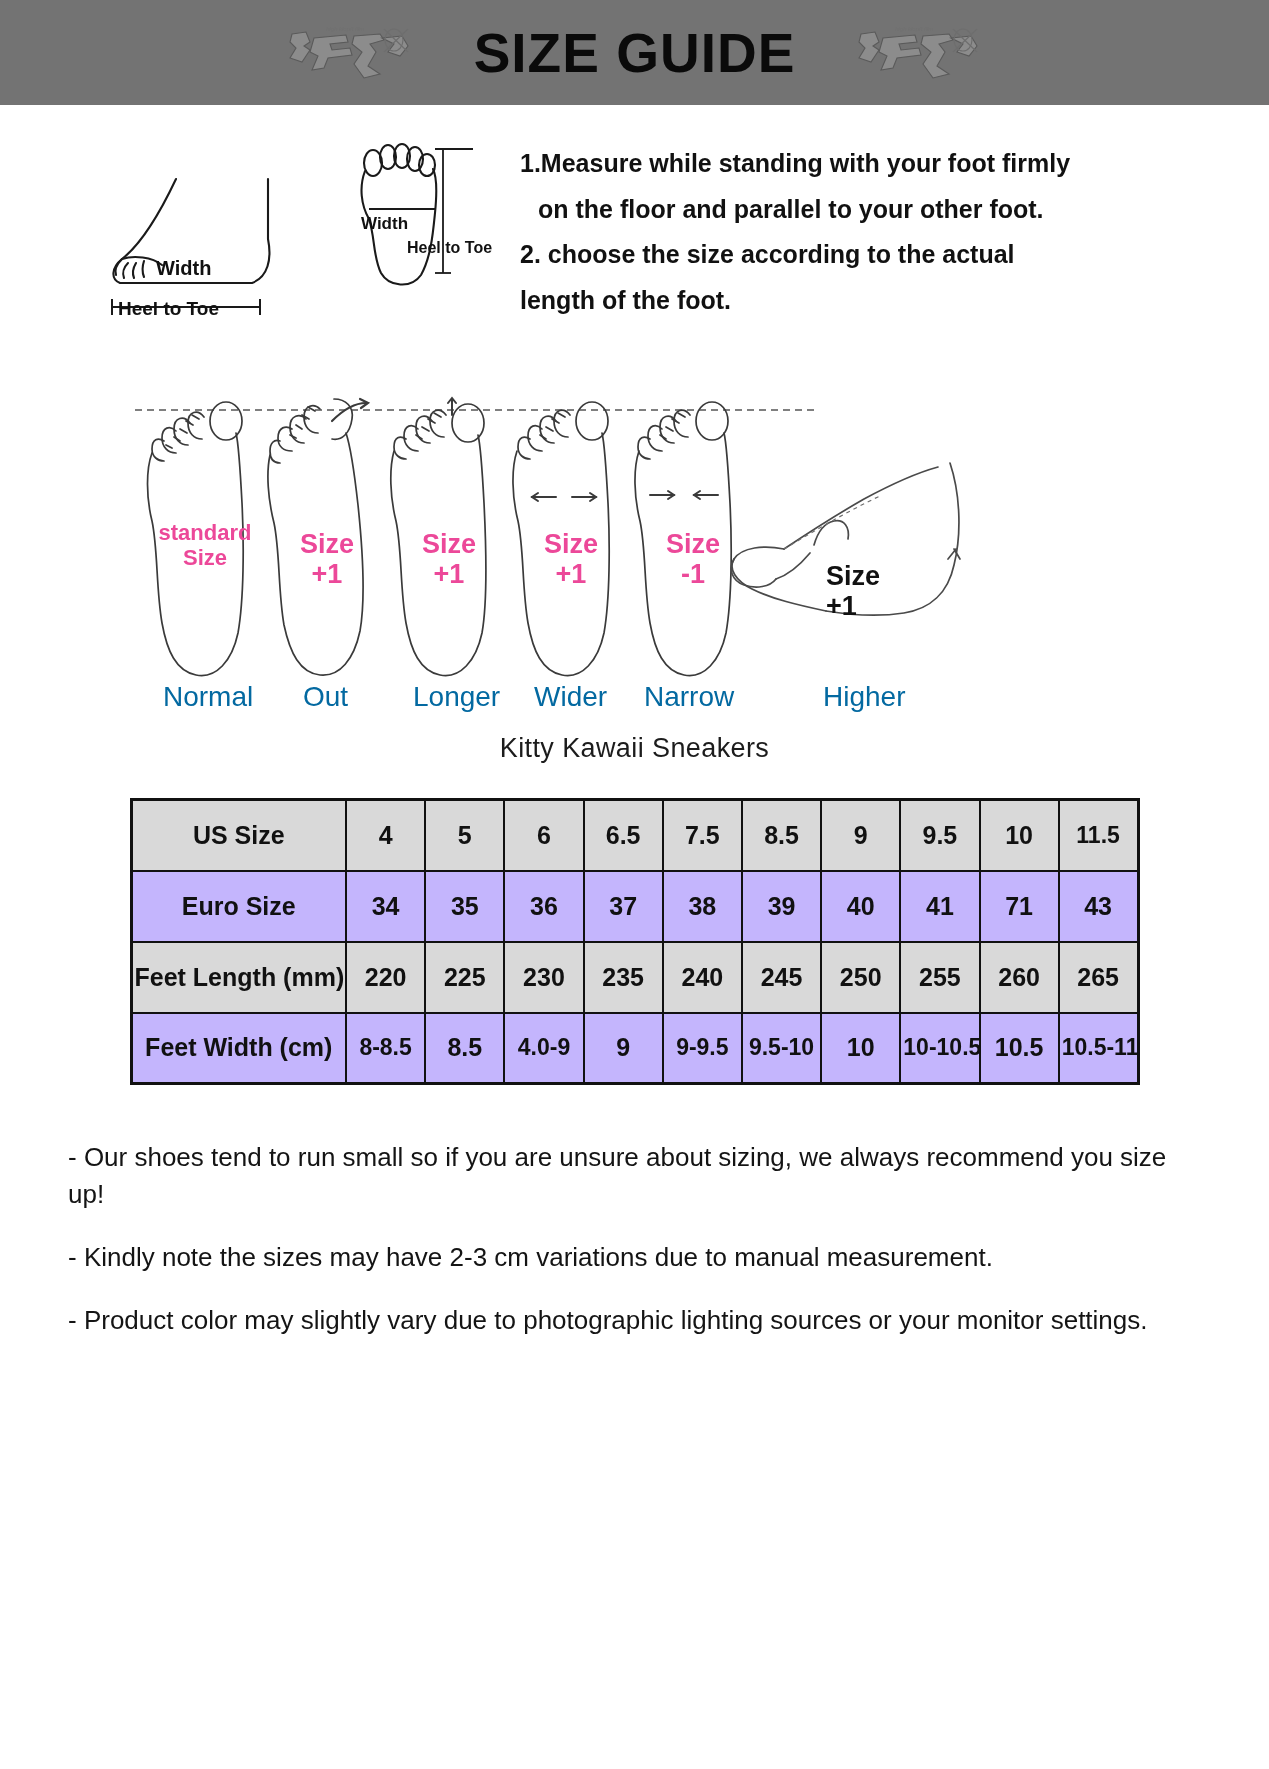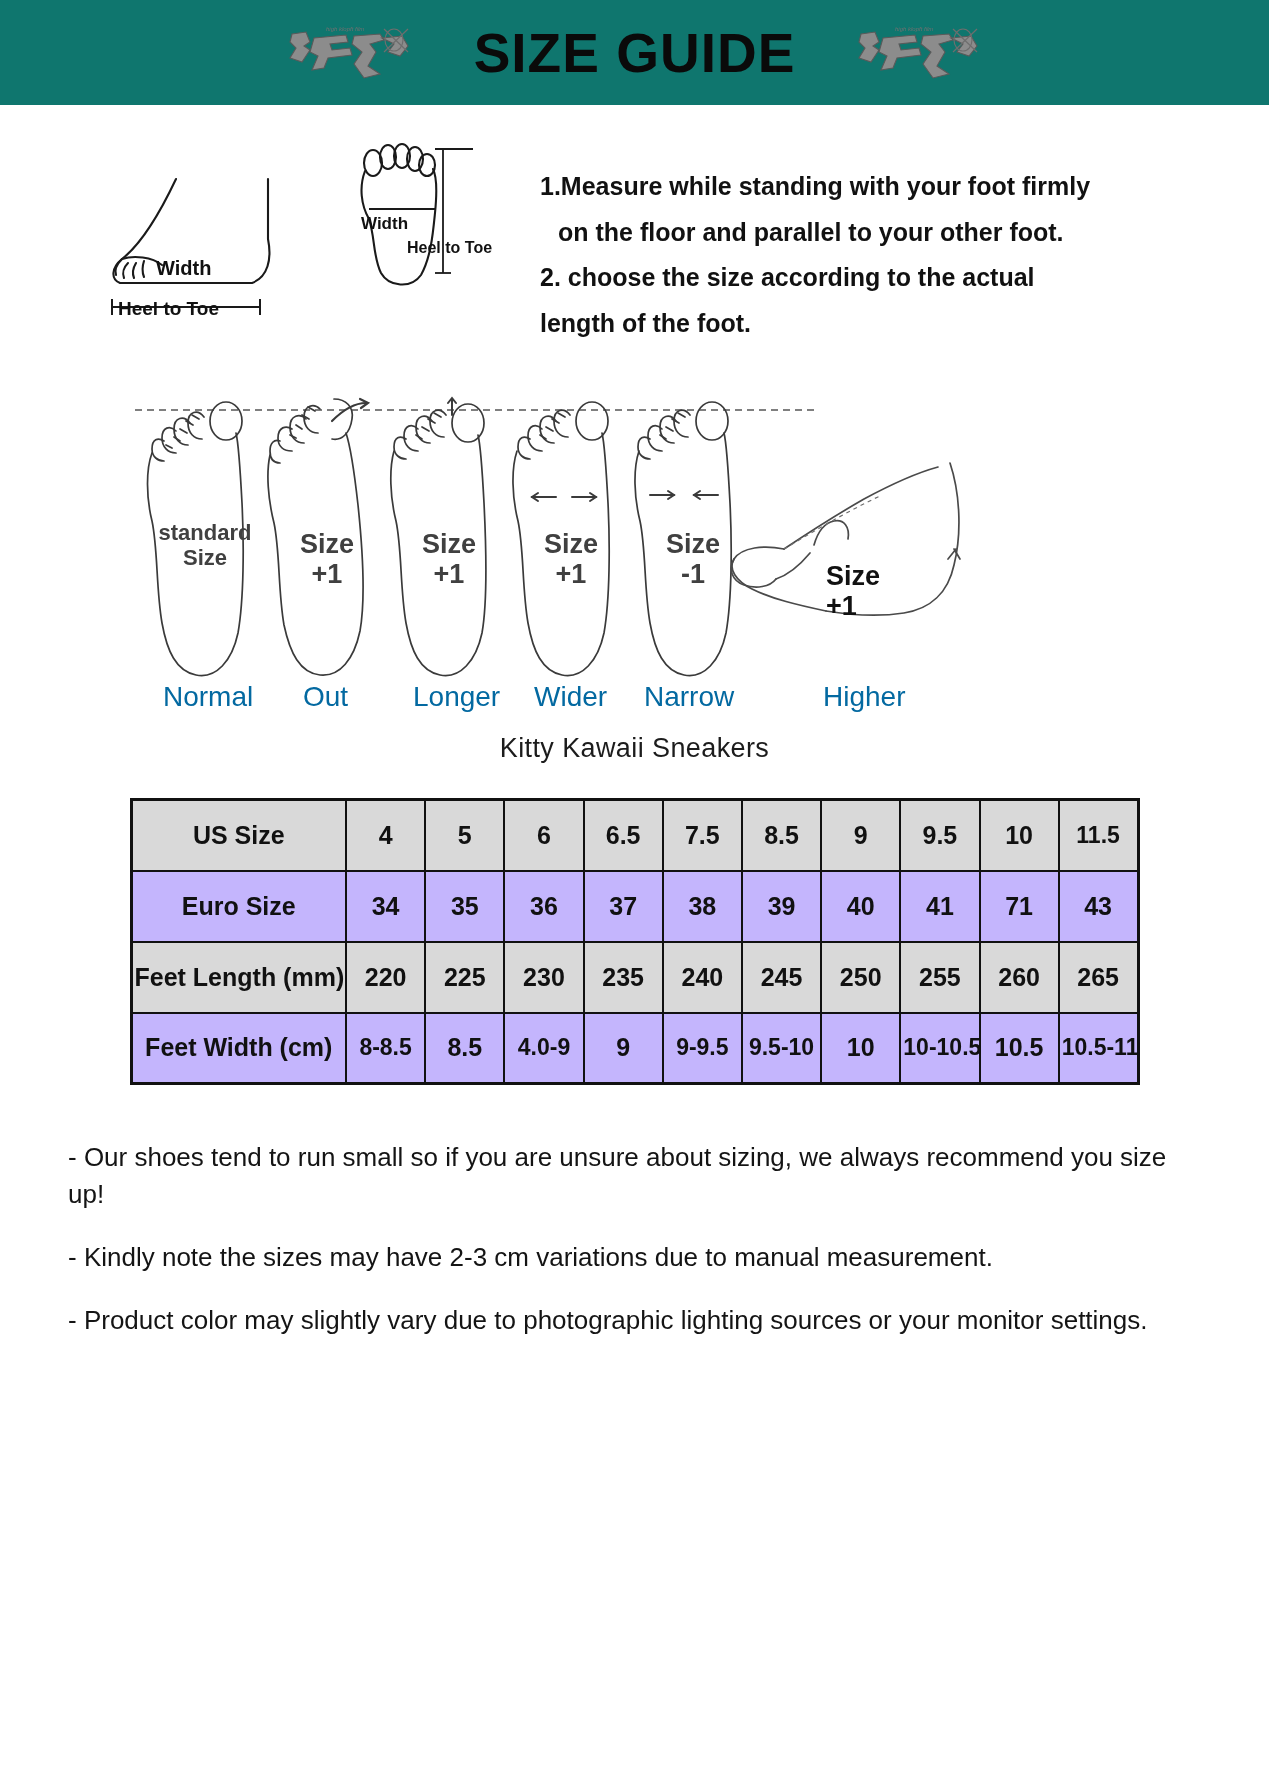--- a/index.html
+++ b/index.html
@@ -13,21 +13,21 @@
     position: relative;
     font-family: "Liberation Sans", sans-serif;
     color: #1a1a1a;
     overflow: hidden;
   }
 
   
   .header {
     width: 100%;
     height: 105px;
-    background: #0f766e;
+    background: #737373;
     display: flex;
     align-items: center;
     justify-content: center;
     gap: 58px;
   }
   .header-title {
     font-family: "Liberation Sans", sans-serif;
     font-size: 55px;
     font-weight: 700;
     letter-spacing: 1px;
@@ -40,24 +40,23 @@
   .measure-section {
     position: relative;
     width: 100%;
     height: 250px;
     margin-top: 26px;
   }
   .side-foot-fig { position: absolute; left: 100px; top: 28px; }
   .top-foot-fig  { position: absolute; left: 355px; top: 10px; }
   .instructions {
     position: absolute;
-    left: 540px;
+    left: 520px;
     top: 10px;
     width: 560px;
-    margin-top: 23px;
   }
   .instruction-line {
     font-family: "Liberation Sans", sans-serif;
     font-size: 25px;
     font-weight: 600;
     color: #111;
     line-height: 1.82;
     white-space: nowrap;
   }
   .instruction-line.indent { padding-left: 18px; }
@@ -78,21 +77,21 @@
   }
   .foot-item { position: relative; }
   .foot-caption {
     position: absolute;
     left: 12px;
     right: 0;
     text-align: center;
     font-family: "Liberation Sans", sans-serif;
     font-size: 27px;
     font-weight: 600;
-    color: #404040;
+    color: #ec4899;
     line-height: 1.12;
     pointer-events: none;
   }
   .foot-caption.small { font-size: 22px; font-weight: 700; }
 
   .side-view-foot { position: absolute; left: 718px; top: 60px; }
   .side-view-caption {
     position: absolute;
     left: 826px;
     top: 168px;

